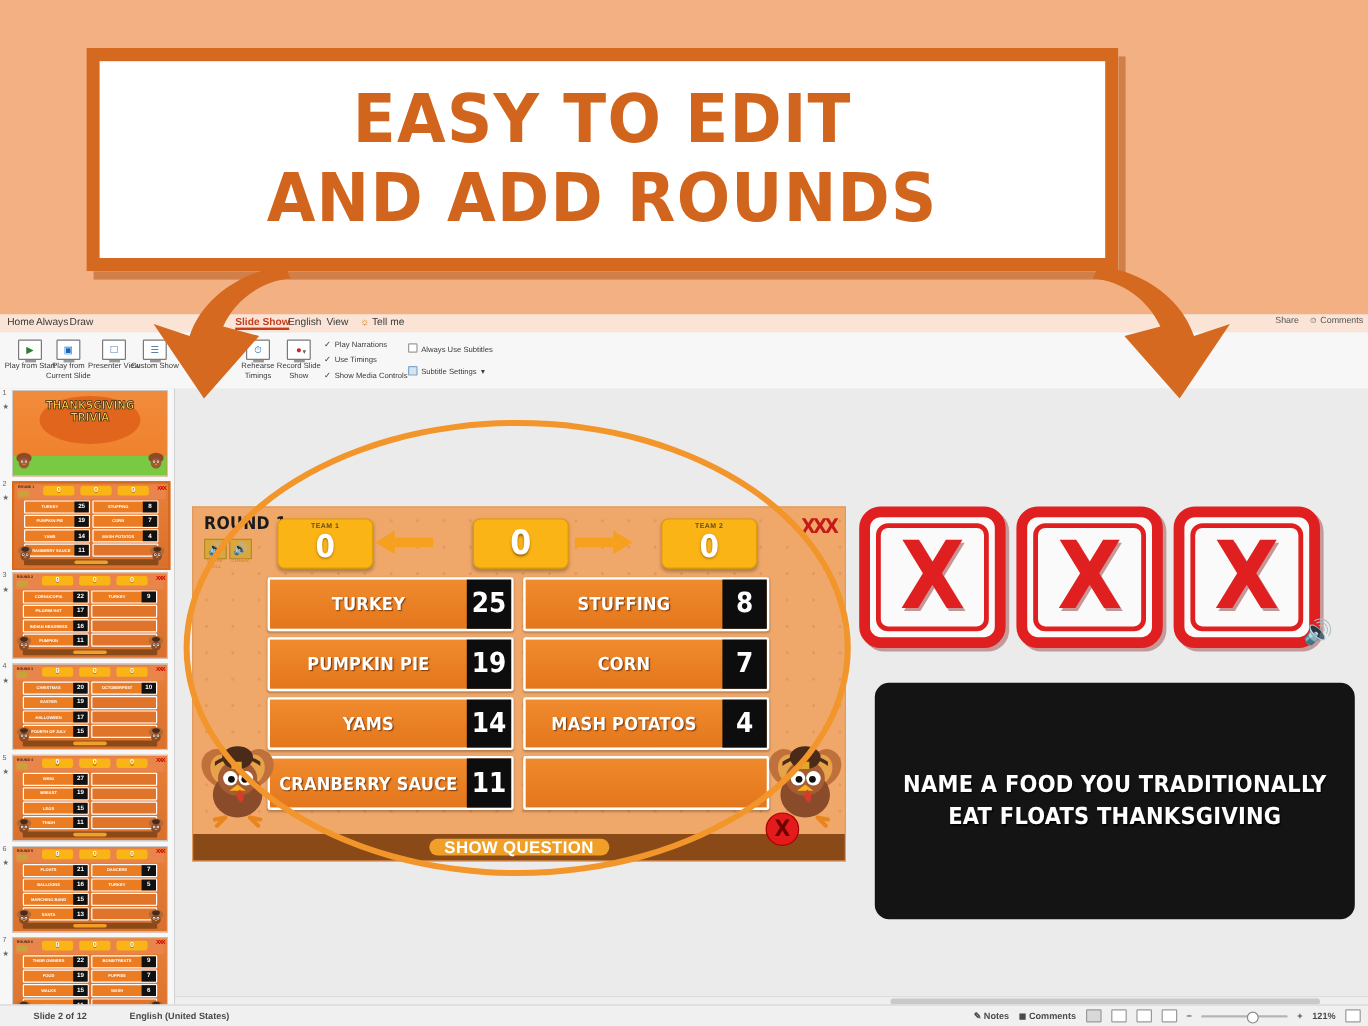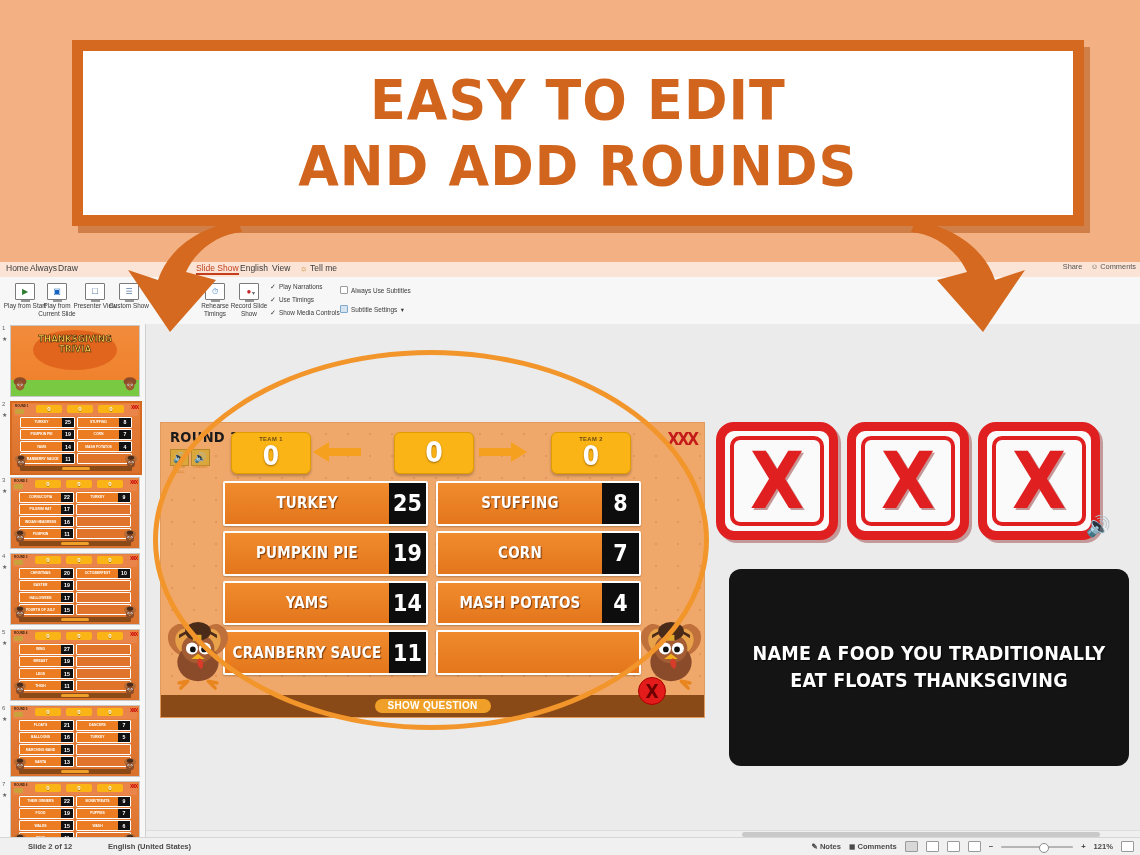--- a/index.html
+++ b/index.html
@@ -3,38 +3,38 @@
 <meta charset="utf-8">
 <style>
   html,body{margin:0;padding:0;}
   body{
     width:1140px;height:855px;overflow:hidden;position:relative;
     font-family:"Liberation Sans",sans-serif;background:#f2ae79;
   }
   
   #promo-band{position:absolute;left:0;top:0;width:1140px;height:262px;background:#f3b183;}
   #promo-card{
-    position:absolute;left:72px;top:40px;width:1012px;height:186px;
+    position:absolute;left:72px;top:40px;width:860px;height:186px;
     background:#ffffff;border:11px solid #d4691f;box-sizing:border-box;
     box-shadow:6px 7px 0 rgba(178,86,24,.55);
     display:flex;flex-direction:column;align-items:center;justify-content:center;
   }
   .promo-line{
     color:#d2651d;font-weight:bold;letter-spacing:1px;
     font-family:"DejaVu Sans Condensed","Liberation Sans",sans-serif;
     font-size:56px;line-height:1.18;text-align:center;
     transform:scaleX(1.04);white-space:nowrap;
   }
   #arrow-left-wrap{position:absolute;left:118px;top:218px;width:130px;height:118px;z-index:6;}
   #arrow-right-wrap{position:absolute;left:905px;top:218px;width:130px;height:118px;z-index:6;}
   
   #ppt-window{position:absolute;left:0;top:262px;width:1140px;height:593px;background:#ebebeb;overflow:hidden;}
   #ribbon-tabs{height:15px;background:#fbe4d5;position:relative;}
   .rtab{position:absolute;top:1px;font-size:8.5px;color:#3a3a3a;white-space:nowrap;}
-  .rtab.active{color:#c43e1c;font-weight:normal;text-align:center;}
+  .rtab.active{color:#c43e1c;font-weight:bold;text-align:center;}
   .rtab.active:after{content:"";position:absolute;left:0;right:0;bottom:-2px;height:1.6px;background:#c43e1c;}
   #ribbon-body{height:47px;background:#f7f7f7;border-bottom:1px solid #d9d9d9;position:relative;}
   .rb-btn{position:absolute;text-align:center;font-size:6.4px;color:#3a3a3a;line-height:1.18;width:46px;}
   .rb-ico{width:18px;height:15px;border:1.1px solid #7a7a7a;border-radius:1px;margin:2px auto 2px;
           background:#fff;position:relative;}
   .rb-ico:after{content:"";position:absolute;left:50%;bottom:-3px;width:9px;height:2px;margin-left:-4.5px;background:#9a9a9a;}
   .rb-ico .glyph{position:absolute;left:50%;top:50%;transform:translate(-50%,-50%);font-size:8px;}
   .chk-row{position:absolute;font-size:6.4px;color:#3a3a3a;white-space:nowrap;}
   .chk-row .mark{color:#3a3a3a;margin-right:3px;font-size:7px;}
   .ckbox{display:inline-block;width:6px;height:6px;border:1px solid #9a9a9a;border-radius:1px;
@@ -112,21 +112,21 @@
        border:2.2px solid #ffffff;border-radius:2px;box-shadow:0 1px 2px rgba(0,0,0,.25);}
   .ans .txt{flex:1;display:flex;align-items:center;justify-content:center;color:#fff;font-weight:bold;
             font-size:15px;letter-spacing:.2px;text-shadow:1px 1px 1px rgba(80,30,0,.7);
             font-family:"DejaVu Sans Condensed","Liberation Sans",sans-serif;white-space:nowrap;}
   .ans .num{width:37px;background:#0d0d0d;color:#fff;font-weight:bold;font-size:23px;
             display:flex;align-items:center;justify-content:center;
             font-family:"DejaVu Sans Condensed","Liberation Sans",sans-serif;}
   .ans.empty{background:linear-gradient(#e8accd00,#0000),linear-gradient(#ef8a2c,#e4761c);}
   #bottom-bar{position:absolute;left:0;right:0;bottom:0;height:22px;background:#8a4a18;}
   #show-question{position:absolute;left:50%;transform:translateX(-50%);top:4px;height:14px;padding:0 13px;
-                 background:#f0a028;border-radius:9px;color:#fff;font-size:10px;font-weight:bold;line-height:14px;
+                 background:#f0a028;border-radius:9px;color:#fff;font-size:14px;font-weight:bold;line-height:14px;
                  letter-spacing:.3px;cursor:pointer;}
   #ellipse{position:absolute;left:7px;top:26px;width:556px;height:380px;border:5px solid #f2952a;border-radius:50%;
            box-sizing:border-box;pointer-events:none;}
   .turkey{position:absolute;width:86px;height:86px;}
   #turkey-left{left:-6px;bottom:22px;}
   #turkey-right{right:-10px;bottom:22px;}
   #red-x-circle{position:absolute;right:38px;bottom:12px;width:26px;height:26px;border-radius:50%;
                 background:#e31b1b;border:1.5px solid #a00;display:flex;align-items:center;justify-content:center;
                 color:#6e0000;font-weight:bold;font-size:19px;cursor:pointer;
                 font-family:"DejaVu Sans Condensed","Liberation Sans",sans-serif;}

